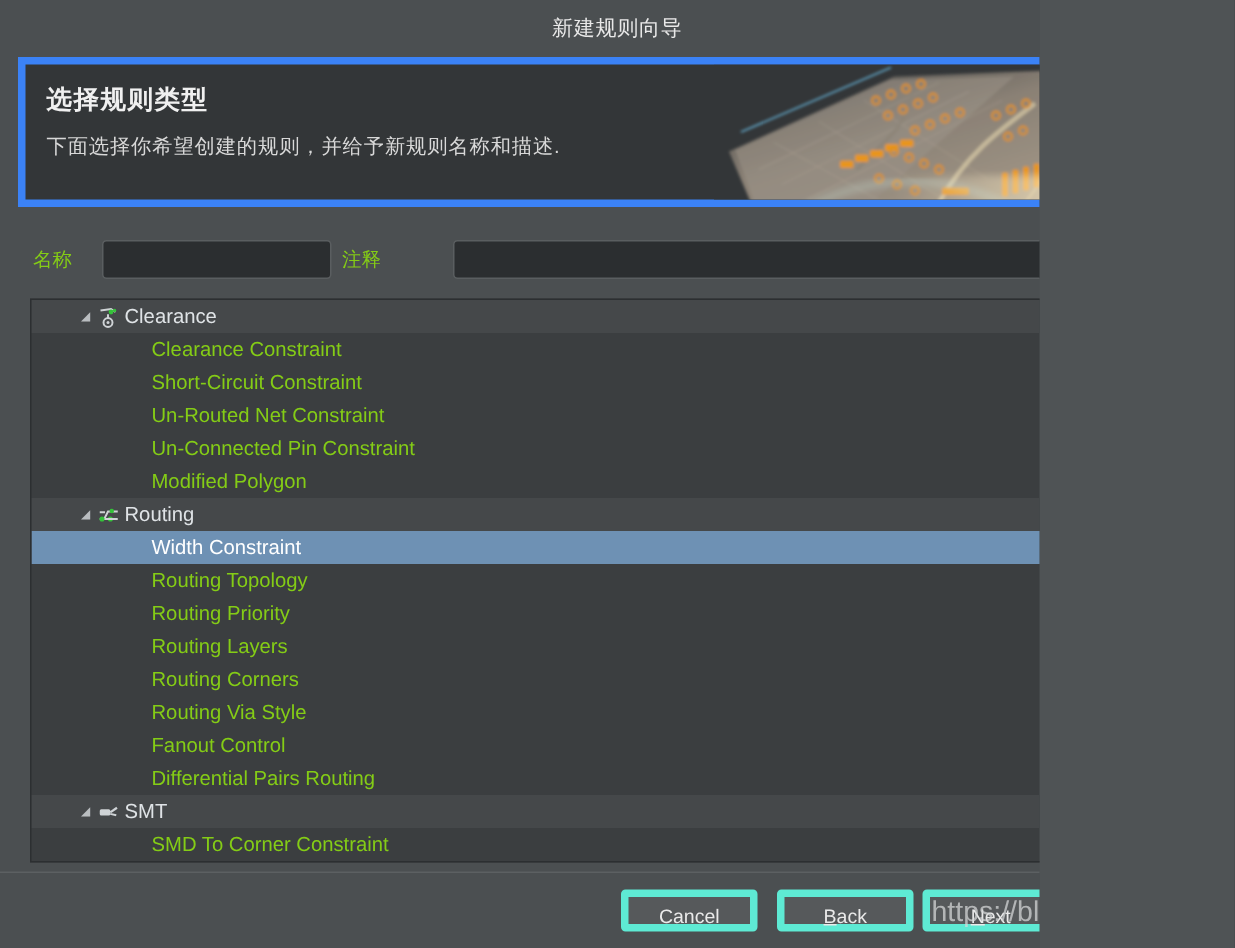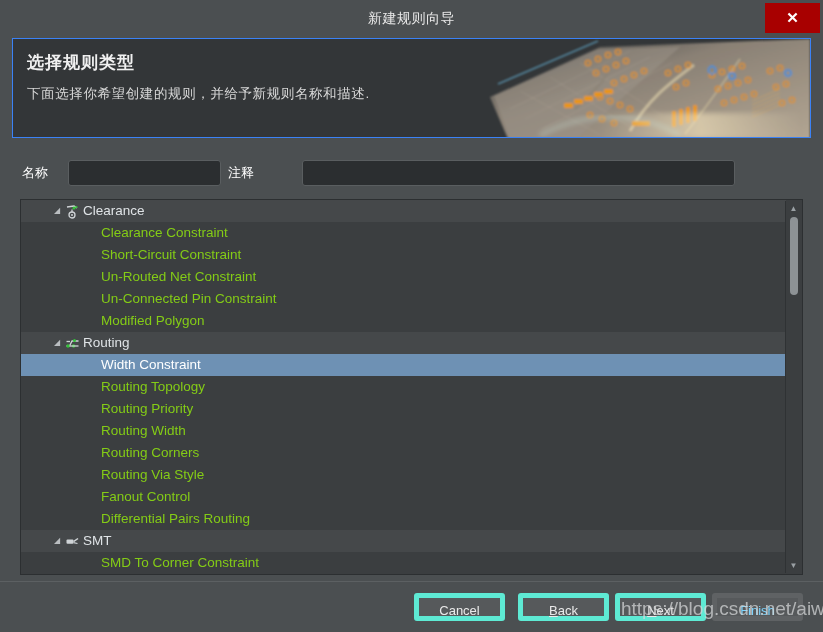--- a/index.html
+++ b/index.html
@@ -3,21 +3,21 @@
 <meta charset="utf-8">
 <style>
   html, body {
     margin: 0;
     padding: 0;
     background: #4f5355;
     font-family: "Liberation Sans", sans-serif;
   }
   #app {
     position: relative;
-    width: 823px;
+    width: 693px;
     height: 632px;
     overflow: hidden;
     background: #4b4f51;
   }
 
   
   .titlebar {
     position: absolute;
     left: 0; top: 0;
     width: 823px; height: 36px;
@@ -48,21 +48,21 @@
     user-select: none;
   }
 
   
   .banner {
     position: absolute;
     left: 12px; top: 38px;
     width: 799px; height: 100px;
     background: #333638;
     overflow: hidden;
-    border: 1px solid #3b82f6;
+    border: 5px solid #3b82f6;
     box-sizing: border-box;
   }
   .banner-art {
     position: absolute;
     right: 0; top: 0;
     width: 330px; height: 100px;
     overflow: hidden;
   }
   .banner-text {
     position: absolute;
@@ -85,21 +85,21 @@
   }
 
   
   .form-row {
     position: absolute;
     left: 0; top: 160px;
     width: 823px; height: 30px;
   }
   .fld-label {
     position: absolute;
-    color: #ffffff;
+    color: #84cc16;
     font-size: 13px;
     line-height: 26px;
     user-select: none;
   }
   .fld-label.name { left: 22px; top: 0; }
   .fld-label.comment { left: 228px; top: 0; }
   .txt-input {
     position: absolute;
     top: 0;
     height: 26px;
@@ -417,21 +417,21 @@
             <circle cx="8.6" cy="10" r="1.7" fill="#35c23a"></circle>
             <circle cx="9.5" cy="4.6" r="1.5" fill="#35c23a"></circle>
             <path d="M5 10 L13.5 10" stroke="#cfd3d6" stroke-width="1.3" fill="none"></path>
           </svg>
         </span>
         <span class="tree-glabel">Routing</span>
       </div>
       <div class="tree-row leaf selected">Width Constraint</div>
       <div class="tree-row leaf">Routing Topology</div>
       <div class="tree-row leaf">Routing Priority</div>
-      <div class="tree-row leaf">Routing Width</div>
+      <div class="tree-row leaf">Routing Layers</div>
       <div class="tree-row leaf">Routing Corners</div>
       <div class="tree-row leaf">Routing Via Style</div>
       <div class="tree-row leaf">Fanout Control</div>
       <div class="tree-row leaf">Differential Pairs Routing</div>
 
       <div class="tree-row group">
         <span class="tree-arrow">◢</span>
         <span class="tree-gicon">
           <svg width="15" height="15" viewBox="0 0 15 15">
             <rect x="1.5" y="5.5" width="7" height="4.2" rx="1" fill="#cfd3d6"></rect>

